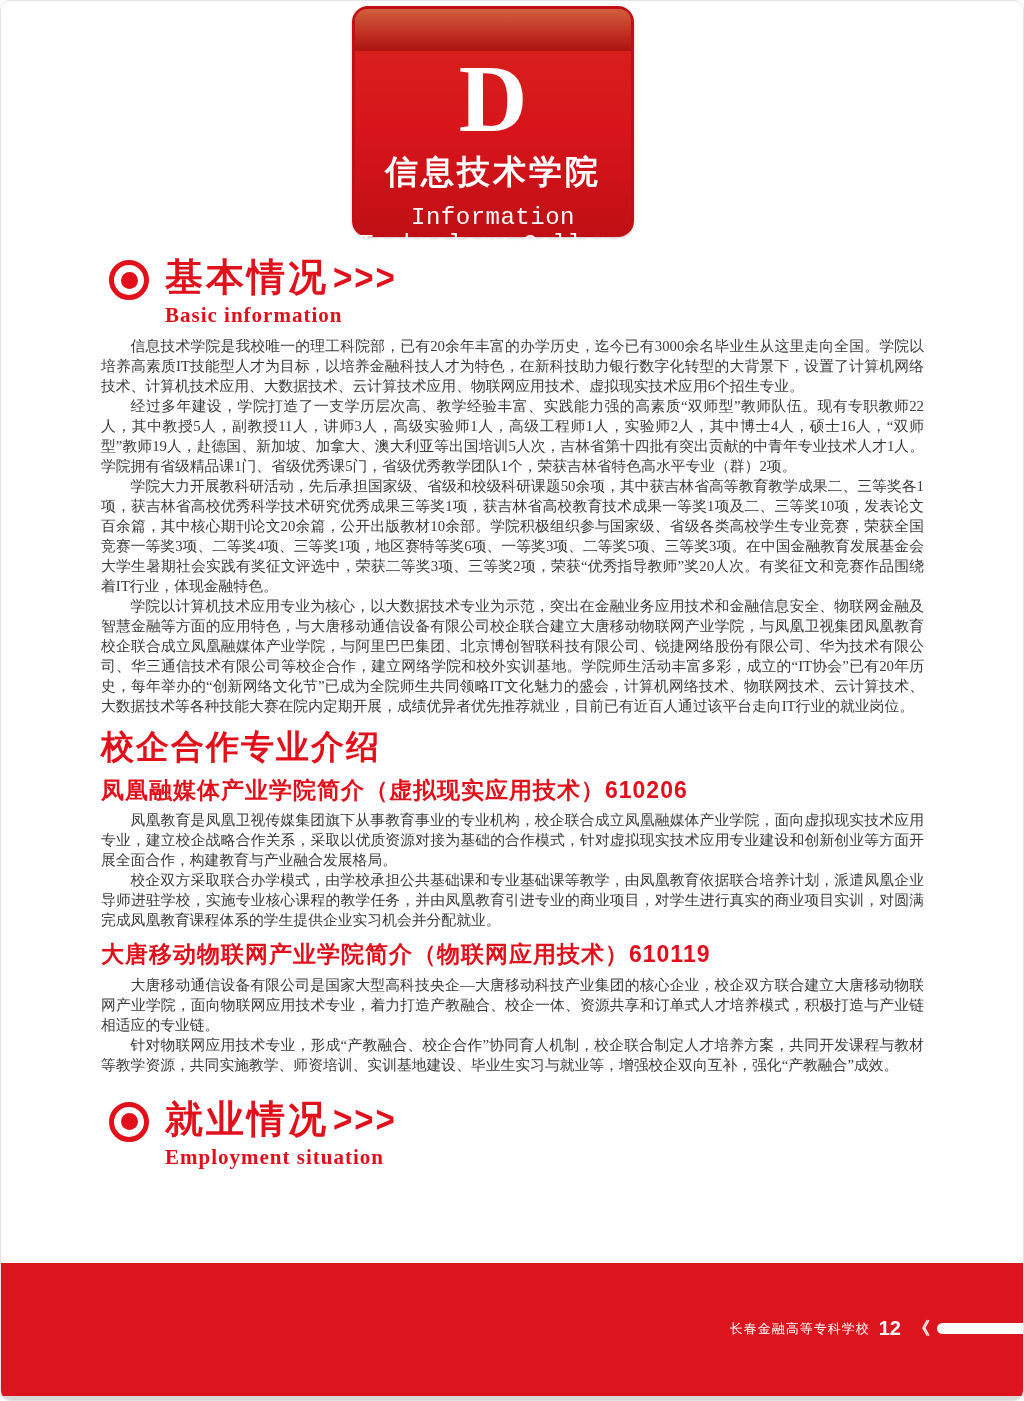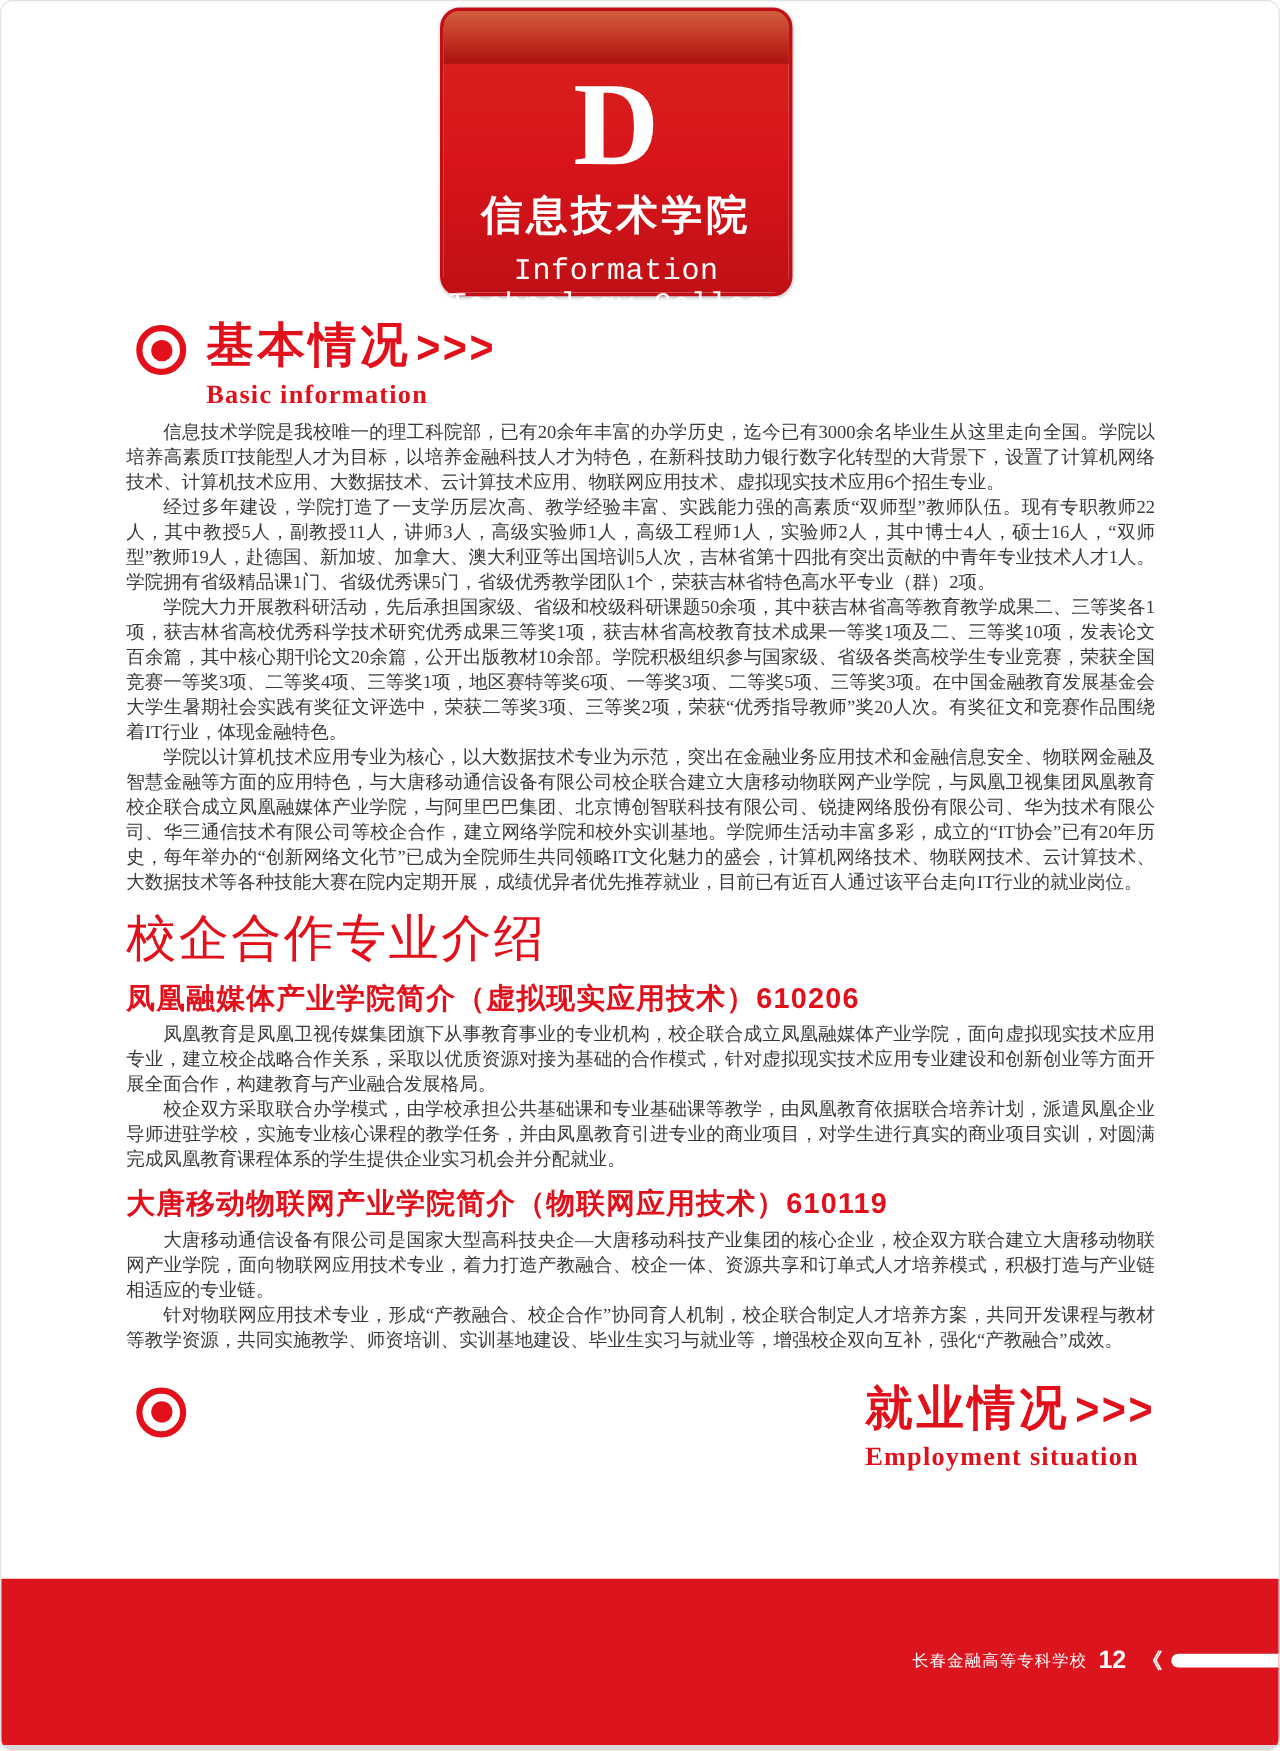--- a/index.html
+++ b/index.html
@@ -45,29 +45,29 @@
   .sec-en{
     color:var(--accent,#e1101b);font-family:"Liberation Serif",serif;
     font-size:21px;font-weight:bold;margin-top:4px;letter-spacing:1px;
   }
   .body-text{margin-top:8px;}
   .body-text p{
     margin:0;font-family:"Liberation Serif",serif;font-size:14.8px;line-height:20px;
     color:var(--body-text,#3a3a3a);text-align:justify;text-indent:2em;
   }
   .coop-title{
-    color:var(--accent,#e1101b);font-size:40px;font-weight:normal;
+    color:var(--accent,#e1101b);font-size:33px;font-weight:bold;
     letter-spacing:2px;margin-top:12px;line-height:1.15;
   }
   .program-heading{
     color:var(--accent,#e1101b);font-size:23px;font-weight:bold;
     letter-spacing:1px;margin-top:11px;line-height:1.2;
   }
   .program-paras{margin-top:6px;}
-  .employment-head{margin-top:24px;justify-content:space-between;}
+  .employment-head{margin-top:24px;}
   
   .footer{
     position:absolute;left:0;right:0;top:1262px;bottom:4px;
     background:var(--footer-bg,#dc141e);color:#fff;
   }
   .footer-row{position:absolute;top:54px;right:0;display:flex;align-items:center;}
   .footer-school{font-size:13px;letter-spacing:1px;}
   .footer-page{font-size:20px;font-weight:bold;margin-left:9px;}
   .footer-chev{font-size:17px;font-weight:bold;margin-left:12px;}
   .footer-bar{width:86px;height:11px;background:#fff;border-radius:7px 0 0 7px;margin-left:7px;}

